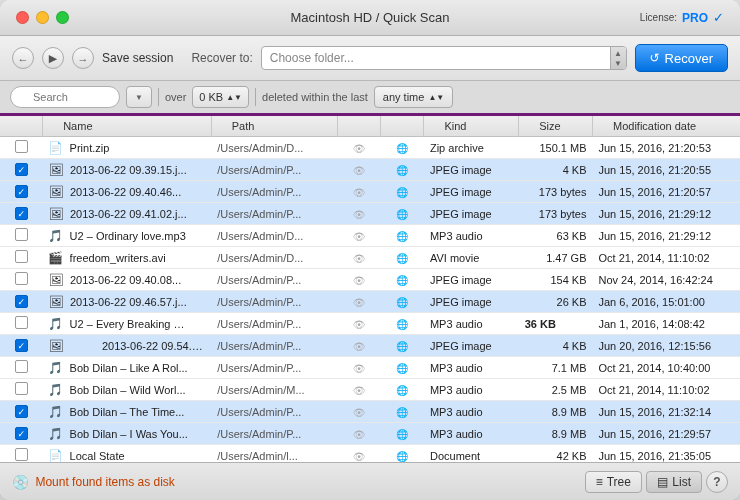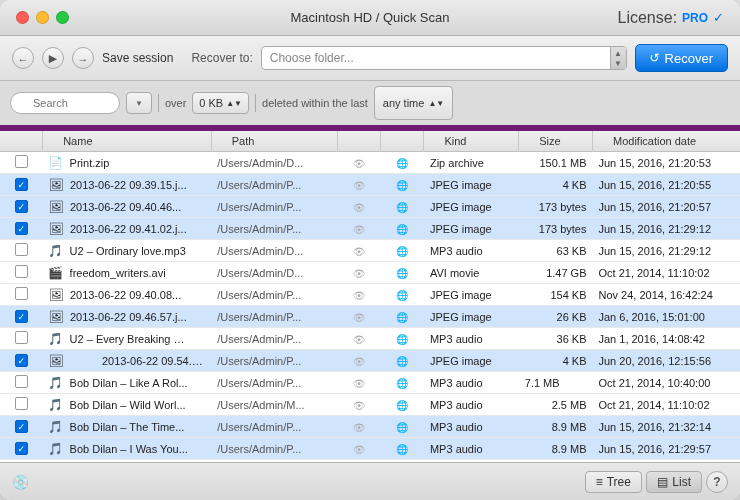--- a/index.html
+++ b/index.html
@@ -122,21 +122,21 @@
       font-weight: 500;
       cursor: pointer;
       display: flex;
       align-items: center;
       gap: 5px;
       height: 28px;
     }
     
     .filterbar {
       background: #dcdcdc;
-      border-bottom: 6px solid #701a75;
+      border-bottom: 3px solid #701a75;
       padding: 5px 10px;
       display: flex;
       align-items: center;
       gap: 6px;
       flex-shrink: 0;
     }
     .search-box {
       background: white;
       border: 1px solid #b0b0b0;
       border-radius: 12px;
@@ -195,21 +195,21 @@
     .deleted-label { font-size: 11px; color: #555; }
     .time-filter {
       background: linear-gradient(to bottom, #f5f5f5, #e0e0e0);
       border: 1px solid #aaa;
       border-radius: 4px;
       padding: 2px 8px;
       font-size: 11px;
       display: flex;
       align-items: center;
       gap: 4px;
-      height: 34px;
+      height: 22px;
       color: #333;
     }
     
     .table-container {
       flex: 1;
       overflow-y: auto;
       background: white;
     }
     table {
       width: 100%;
@@ -365,21 +365,21 @@
 <div class="window">
 
   <div class="titlebar">
     <div class="traffic-lights">
       <div class="traffic-light tl-red"></div>
       <div class="traffic-light tl-yellow"></div>
       <div class="traffic-light tl-green"></div>
     </div>
     <span class="title-text">Macintosh HD / Quick Scan</span>
     <div class="license-badge">
-      <span style="color:#444;font-size:16px;">License: </span>
+      <span style="color:#444;font-size:10px;">License: </span>
       <span class="license-pro">PRO</span>
       <span style="color:#0070e0;font-size:13px;">✓</span>
     </div>
   </div>
 
   <div class="toolbar">
     <div class="nav-btn">←</div>
     <div class="nav-btn">▶</div>
     <div class="nav-btn">→</div>
     <span class="save-session">Save session</span>
@@ -620,21 +620,21 @@
         </div>
       </td>
       <td class="col-path" style="color:#555;">/Users/Admin/P...</td>
       <td style="width:20px;text-align:center;">
         <span class="eye-icon">👁</span>
       </td>
       <td style="width:20px;text-align:center;">
         <span class="globe-icon">🌐</span>
       </td>
       <td class="col-kind">MP3 audio</td>
-      <td class="col-size" style="text-align:right;">36 KB</td>
+      <td class="col-size" style="text-align:left;font-weight:bold;">36 KB</td>
       <td class="col-date">Jan 1, 2016, 14:08:42</td>
     </tr>
           <tr class="selected">
       <td class="checkbox-cell">
         <div class="checkbox checked">✓</div>
       </td>
       <td class="col-name">
         <div class="name-cell">
           <span class="file-icon">🖼</span>
           <span style="overflow:hidden;text-overflow:ellipsis;white-space:nowrap;max-width:120px;display:inline-block;margin-left:32px;">2013-06-22 09.54.33...</span>
@@ -662,21 +662,21 @@
         </div>
       </td>
       <td class="col-path" style="color:#555;">/Users/Admin/P...</td>
       <td style="width:20px;text-align:center;">
         <span class="eye-icon">👁</span>
       </td>
       <td style="width:20px;text-align:center;">
         <span class="globe-icon">🌐</span>
       </td>
       <td class="col-kind">MP3 audio</td>
-      <td class="col-size" style="text-align:left;">7.1 MB</td>
+      <td class="col-size" style="text-align:right;">7.1 MB</td>
       <td class="col-date">Oct 21, 2014, 10:40:00</td>
     </tr>
           <tr>
       <td class="checkbox-cell">
         <div class="checkbox "></div>
       </td>
       <td class="col-name">
         <div class="name-cell">
           <span class="file-icon">🎵</span>
           <span style="overflow:hidden;text-overflow:ellipsis;white-space:nowrap;max-width:120px;display:inline-block;">Bob Dilan – Wild Worl...</span>
@@ -756,20 +756,21 @@
       <td class="col-size" style="text-align:right;">42 KB</td>
       <td class="col-date">Jun 15, 2016, 21:35:05</td>
     </tr>
         </tbody>
     </table>
   </div>
 
   <div class="bottombar">
     <div class="mount-btn">
       <span class="mount-icon">💿</span>
+      <span>Mount found items as disk</span>
     </div>
 
     <div class="view-toggle">
       <div class="view-btn">
         <span>≡</span>
         <span>Tree</span>
       </div>
       <div class="view-btn active">
         <span>▤</span>
         <span>List</span>

